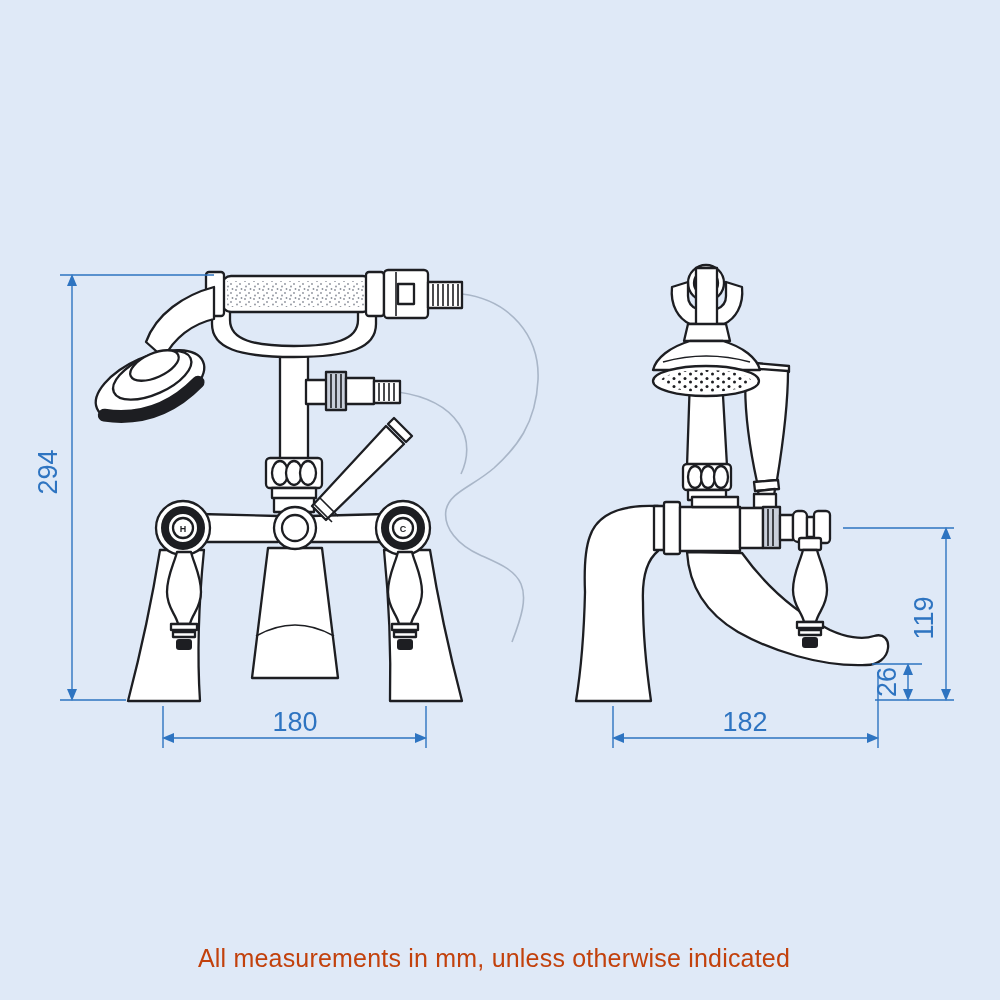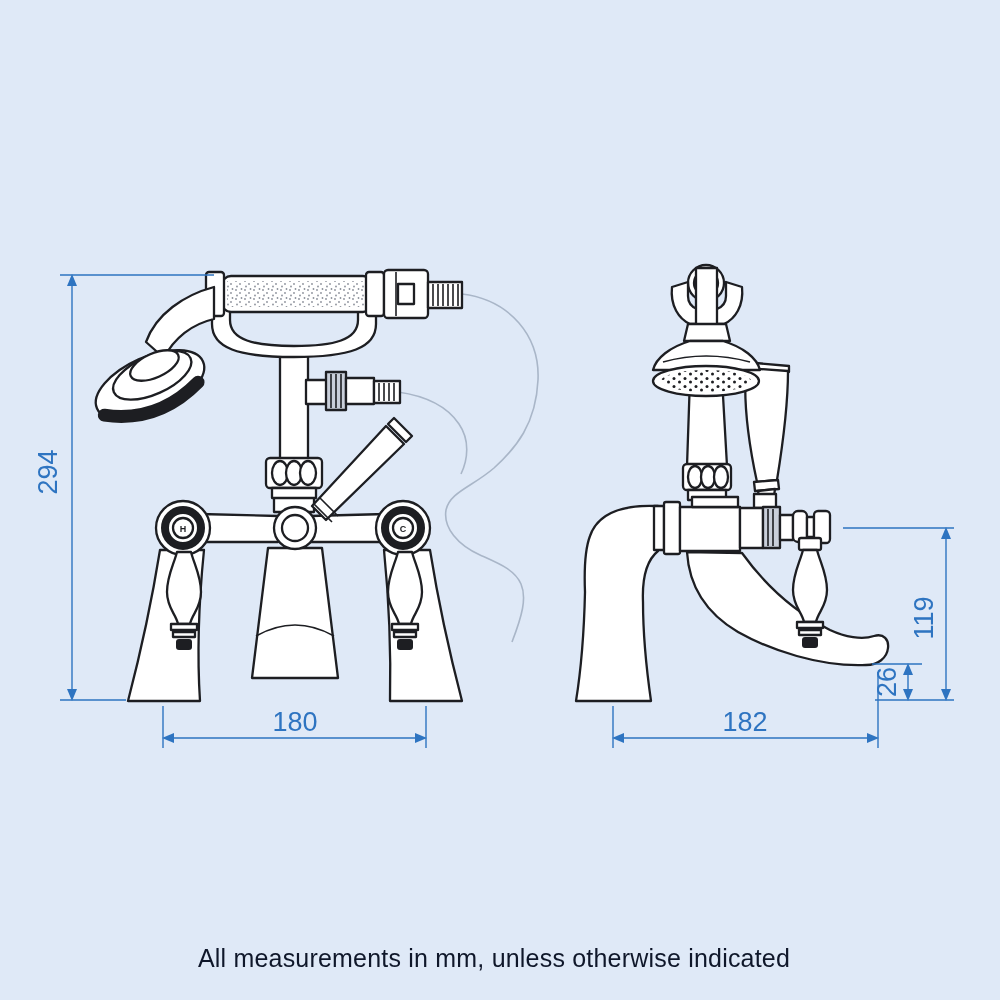--- a/index.html
+++ b/index.html
@@ -15,21 +15,21 @@
   .bgfill{fill:#dfe9f7;stroke:#1d1e22;stroke-width:2.3;stroke-linejoin:round;}
   .dk{fill:#1d1e22;stroke:none;}
   .gray{fill:#c9cfda;}
   .hose{fill:none;stroke:#a9b6c8;stroke-width:1.6;}
   .dim{fill:none;stroke:#2e74c1;stroke-width:1.4;}
   .arr{fill:#2e74c1;stroke:none;}
   .dimtxt{fill:#2e74c1;font-size:27px;font-family:"Liberation Sans",sans-serif;}
   .hc{fill:#1d1e22;font-size:9px;font-weight:bold;text-anchor:middle;font-family:"Liberation Sans",sans-serif;}
   .caption{
     position:absolute;left:0;top:944px;width:988px;
-    text-align:center;font-size:25px;color:#0f172a;letter-spacing:.2px;
+    text-align:center;font-size:25px;color:#c2410c;letter-spacing:.2px;
   }
 </style>
 </head>
 <body>
 
 <div class="stage">
 <svg width="1000" height="1000" viewBox="0 0 1000 1000">
   <defs>
     <pattern id="speckle" width="9" height="9" patternUnits="userSpaceOnUse">
       <circle cx="2" cy="2" r="0.9" fill="#8a8f99"></circle>

